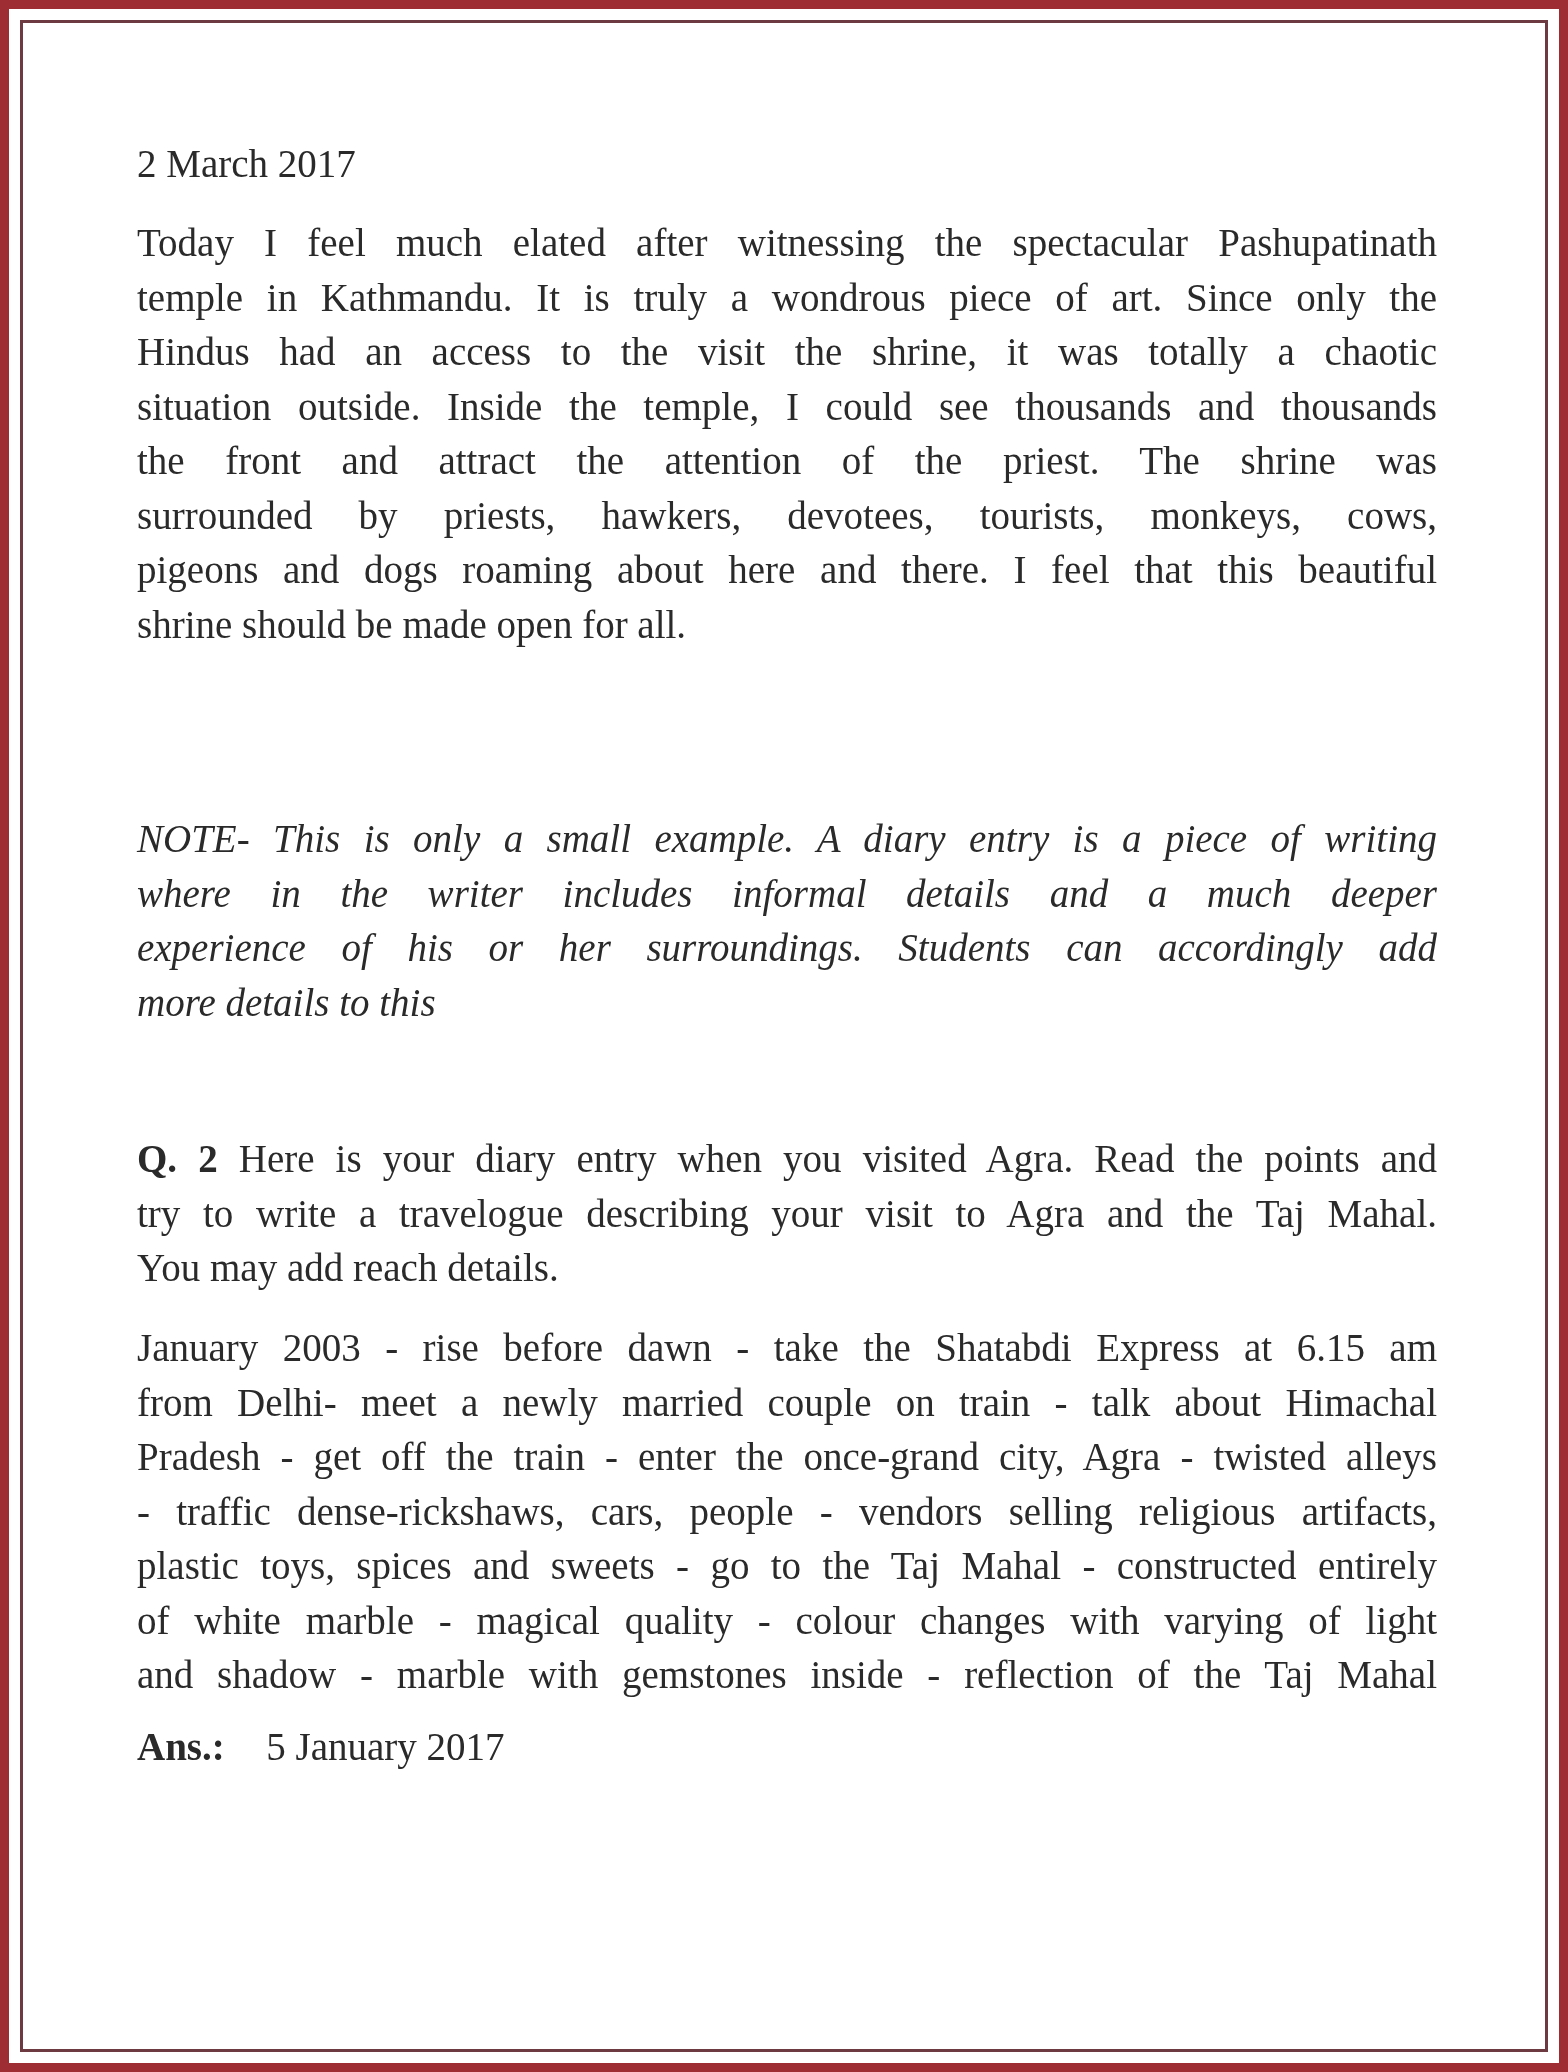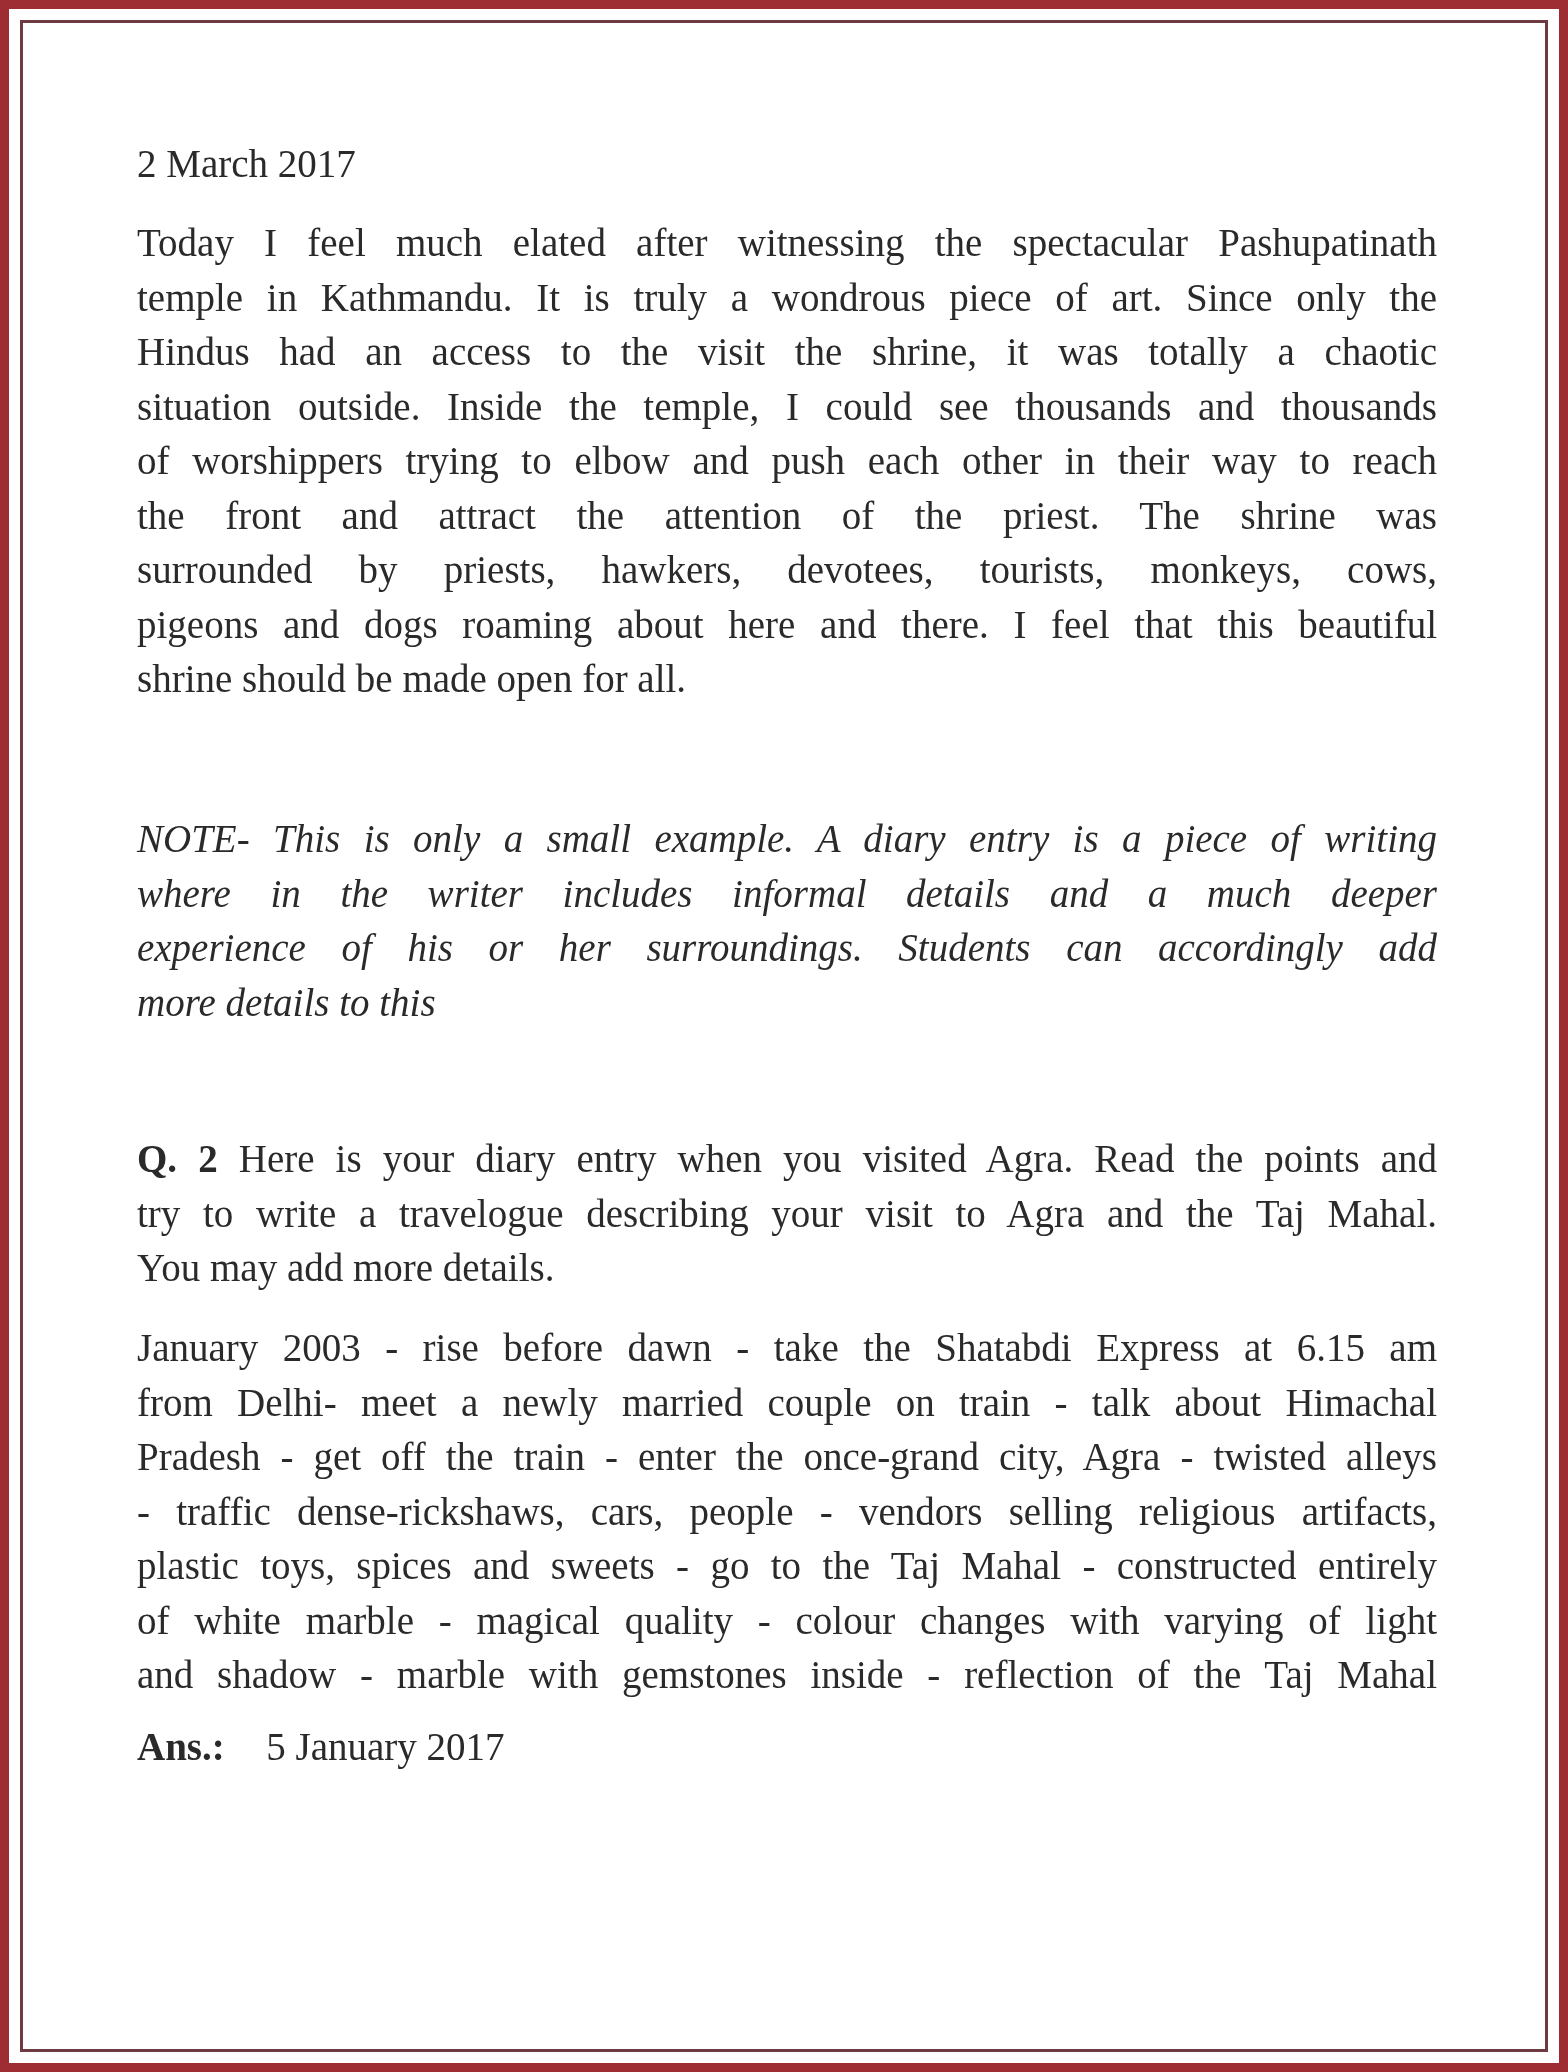--- a/index.html
+++ b/index.html
@@ -76,38 +76,37 @@
 
   <div class="block" id="date-heading">
     <span>2 March 2017</span>
   </div>
 
   <div class="block" id="entry-para">
     <span class="line">Today I feel much elated after witnessing the spectacular Pashupatinath</span>
     <span class="line">temple in Kathmandu.  It is truly a wondrous piece of art. Since only the</span>
     <span class="line">Hindus had an access to the visit the shrine, it was totally a chaotic</span>
     <span class="line">situation outside. Inside the temple, I could see thousands and thousands</span>
-    <span class="line">of worshippers trying to elbow and push each other in their way to reach</span>
     <span class="line">the front and attract the attention of the priest. The shrine was</span>
     <span class="line">surrounded by priests, hawkers, devotees, tourists, monkeys, cows,</span>
     <span class="line">pigeons and dogs roaming about here and there. I feel that this beautiful</span>
     <span class="line last">shrine should be made open for all.</span>
   </div>
 
   <div class="block" id="note-para">
     <span class="line">NOTE- This is only a small example. A diary entry is a piece of writing</span>
     <span class="line">where in the writer includes informal details and a much deeper</span>
     <span class="line">experience of his or her surroundings. Students can accordingly add</span>
     <span class="line last">more details to this</span>
   </div>
 
   <div class="block" id="question-para">
     <span class="line"><span class="bold">Q. 2</span><span> Here is your diary entry when you visited Agra. Read the points and</span></span>
     <span class="line">try to write a travelogue describing your visit to Agra and the Taj Mahal.</span>
-    <span class="line last">You may add more details.</span>
+    <span class="line last">You may add reach details.</span>
   </div>
 
   <div class="block" id="points-para">
     <span class="line">January 2003 - rise before dawn - take the Shatabdi Express at 6.15 am</span>
     <span class="line">from Delhi- meet a newly married couple on train - talk about Himachal</span>
     <span class="line">Pradesh - get off the train - enter the once-grand city, Agra - twisted alleys</span>
     <span class="line">- traffic dense-rickshaws, cars, people - vendors selling religious artifacts,</span>
     <span class="line">plastic toys, spices and sweets - go to the Taj Mahal - constructed entirely</span>
     <span class="line">of white marble - magical quality - colour changes with varying of light</span>
     <span class="line">and shadow - marble with gemstones inside - reflection of the Taj Mahal</span>

